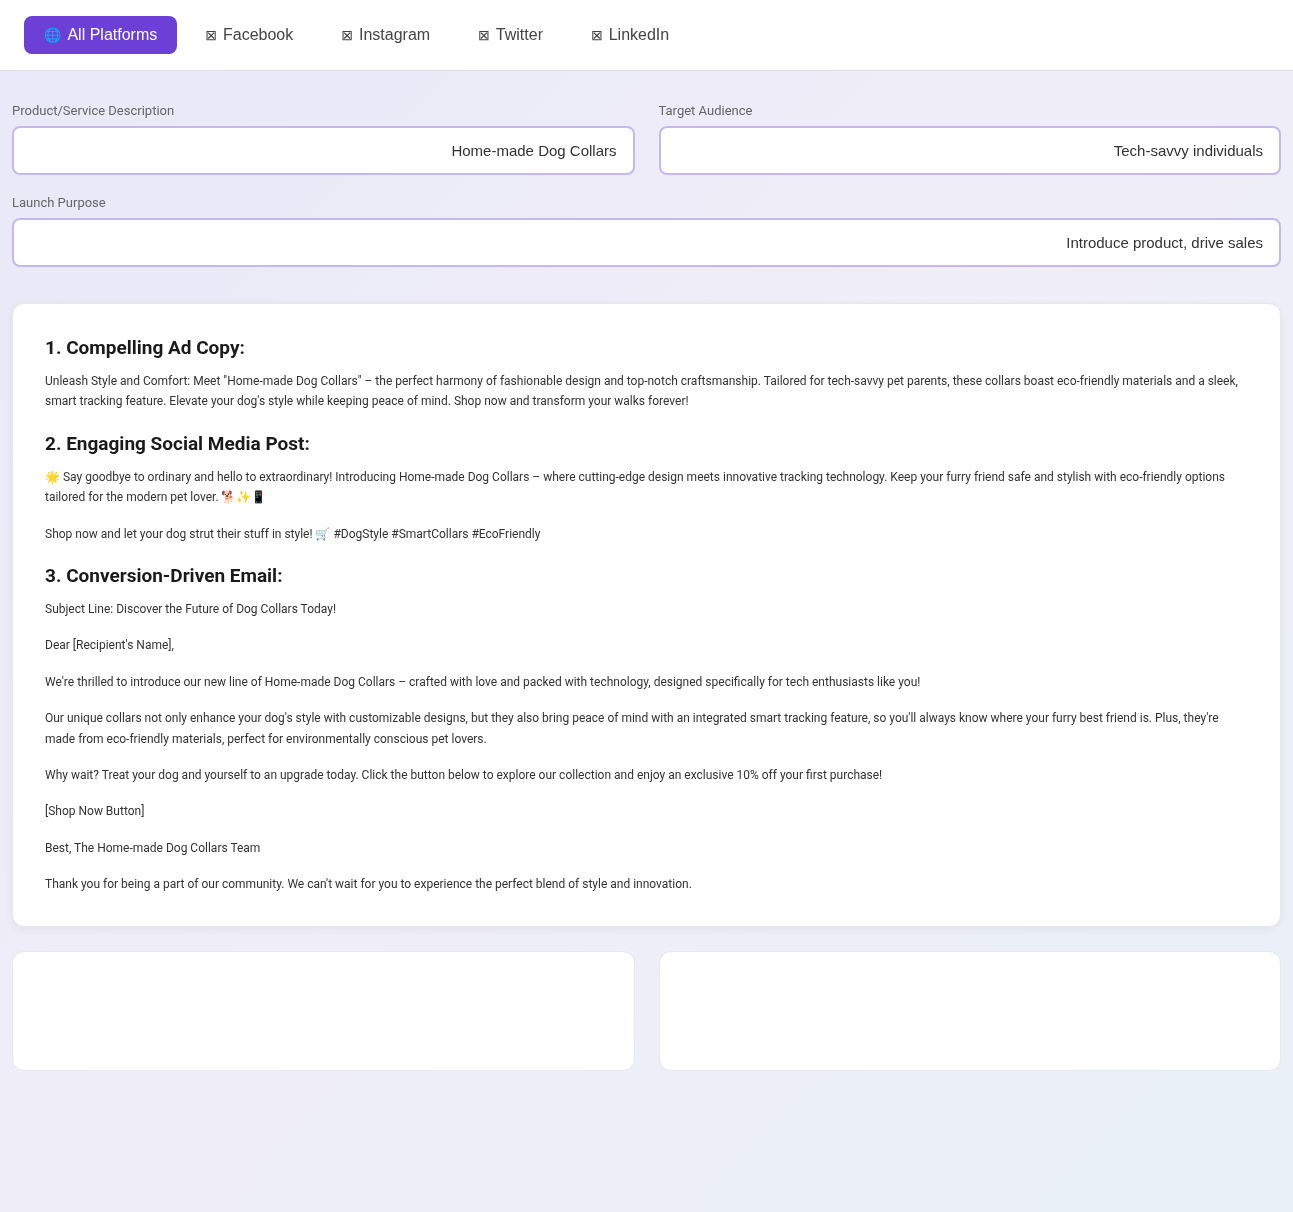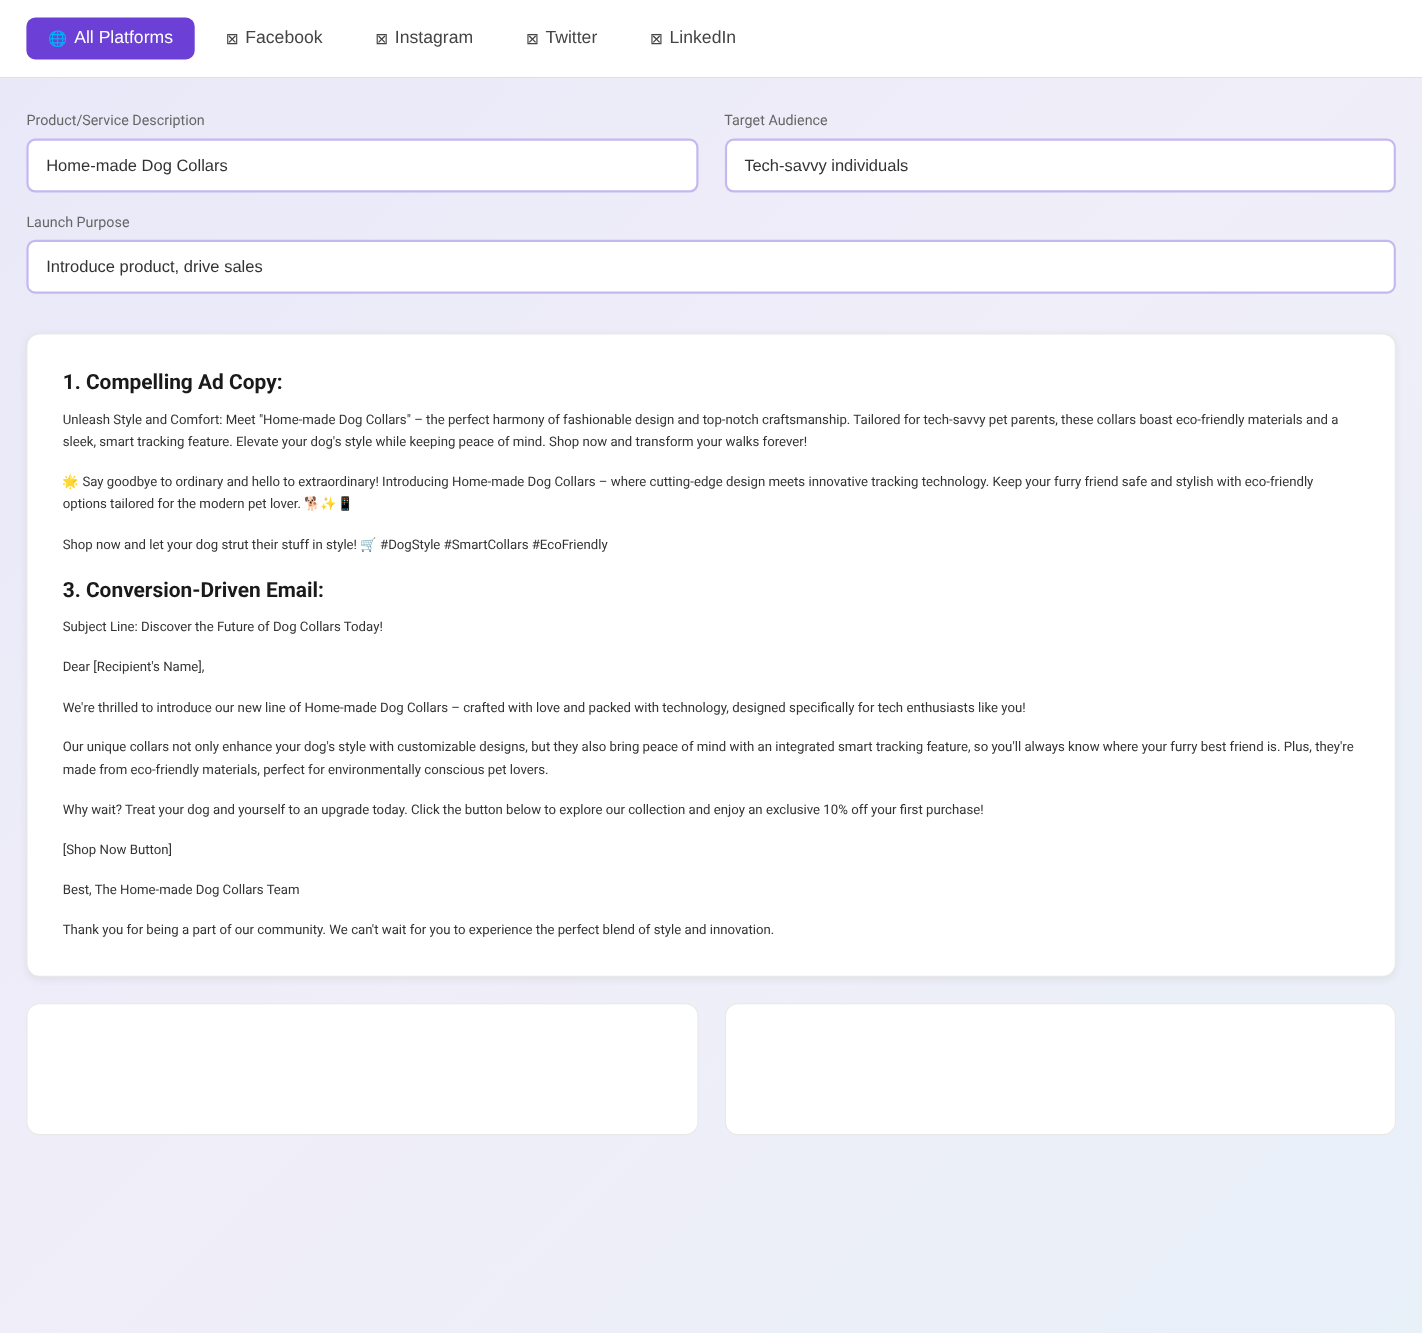--- a/index.html
+++ b/index.html
@@ -44,21 +44,21 @@
     }
 
     .platform-tab .tab-icon {
       font-size: 14px;
       display: inline-flex;
       align-items: center;
       justify-content: center;
     }
 
     .main-content {
-      padding: 32px 24px;
+      padding: 32px 12px;
     }
 
     .form-section {
       margin-bottom: 24px;
     }
 
     .form-row {
       display: flex;
       gap: 24px;
       margin-bottom: 20px;
@@ -78,20 +78,21 @@
 
     .form-input {
       width: 100%;
       padding: 14px 16px;
       border: 2px solid #c5b8f0;
       border-radius: 8px;
       font-size: 15px;
       color: #333;
       background: white;
       outline: none;
+      text-align: right;
     }
 
     .launch-purpose-section {
       margin-bottom: 36px;
     }
 
     .result-card {
       background: white;
       border-radius: 12px;
       padding: 32px;
@@ -188,20 +189,21 @@
       <label class="form-label">Launch Purpose</label>
       <input type="text" class="form-input" value="Introduce product, drive sales" style="">
     </div>
   </div>
 
   <div class="result-card">
 
     <h3 class="section-heading">1. Compelling Ad Copy:</h3>
     <p>Unleash Style and Comfort: Meet "Home-made Dog Collars" – the perfect harmony of fashionable design and top-notch craftsmanship. Tailored for tech-savvy pet parents, these collars boast eco-friendly materials and a sleek, smart tracking feature. Elevate your dog's style while keeping peace of mind. Shop now and transform your walks forever!</p>
 
+    <h3 class="section-heading">2. Engaging Social Media Post:</h3>
     <p>🌟 Say goodbye to ordinary and hello to extraordinary! Introducing Home-made Dog Collars – where cutting-edge design meets innovative tracking technology. Keep your furry friend safe and stylish with eco-friendly options tailored for the modern pet lover. 🐕✨📱</p>
     <p>Shop now and let your dog strut their stuff in style! 🛒 #DogStyle #SmartCollars #EcoFriendly</p>
 
     <h3 class="section-heading">3. Conversion-Driven Email:</h3>
     <p>Subject Line: Discover the Future of Dog Collars Today!</p>
     <p>Dear [Recipient's Name],</p>
     <p>We're thrilled to introduce our new line of Home-made Dog Collars – crafted with love and packed with technology, designed specifically for tech enthusiasts like you!</p>
     <p>Our unique collars not only enhance your dog's style with customizable designs, but they also bring peace of mind with an integrated smart tracking feature, so you'll always know where your furry best friend is. Plus, they're made from eco-friendly materials, perfect for environmentally conscious pet lovers.</p>
     <p>Why wait? Treat your dog and yourself to an upgrade today. Click the button below to explore our collection and enjoy an exclusive 10% off your first purchase!</p>
     <p>[Shop Now Button]</p>

